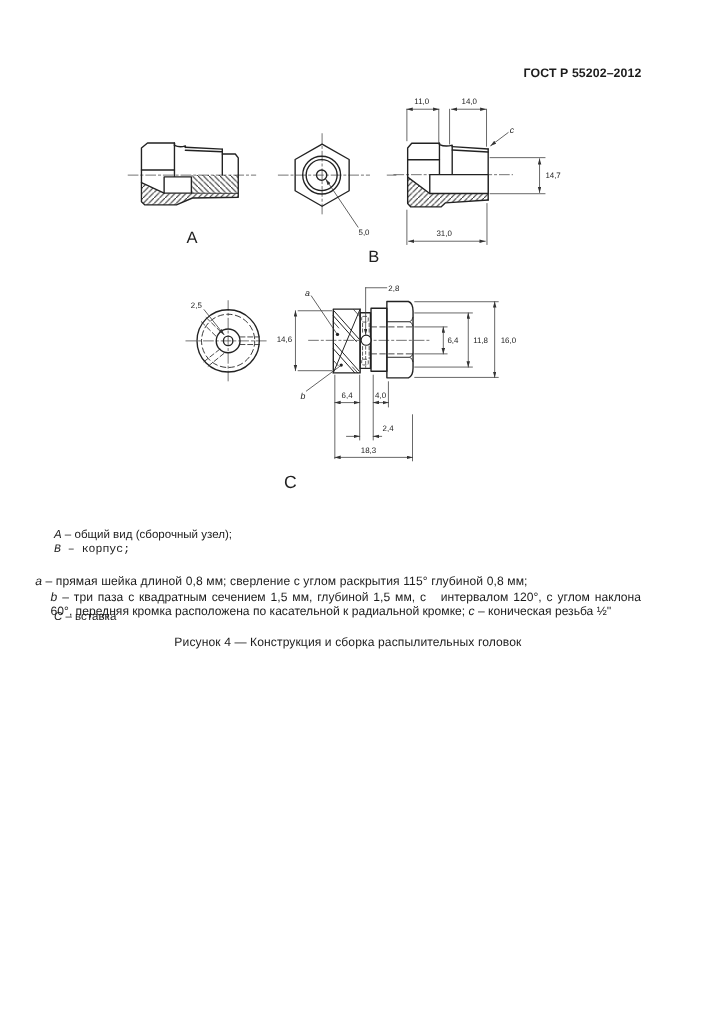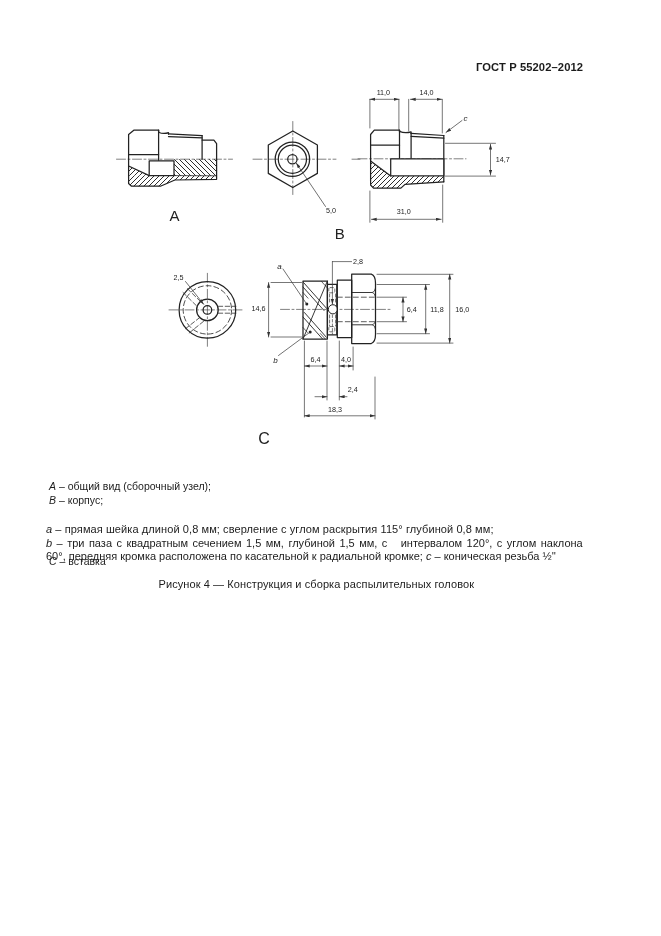--- a/index.html
+++ b/index.html
@@ -281,25 +281,25 @@
       <line x1="377" y1="343.1" x2="453" y2="343.1"></line>
       <line x1="449.7" y1="274.3" x2="449.7" y2="343.1" marker-start="url(#ar)" marker-end="url(#ar)"></line>
     </g>
     <text x="455.2" y="311.5" font-size="7.2" fill="#222" stroke="none">16,0</text>
 
     <text x="264" y="444" font-size="16" fill="#222" stroke="none" text-anchor="middle">C</text>
   </svg>
 
   <div class="t" style="left:49px;top:480px;font-size:10.5px;"><i>A</i> – общий вид (сборочный узел);</div>
 
-  <div class="t" style="left:49px;top:493.6px;font-size:10.5px;"><i>B</i> – корпус;</div>
+  <div class="t" style="left:49px;top:493.6px;font-size:10.5px;font-family:Liberation Mono, monospace;"><i>B</i> – корпус;</div>
 
   <div class="t" style="left:49px;top:506.6px;font-size:10.5px;margin-top:48px;"><i>C</i> – вставка</div>
 
-  <div class="t" style="left:46px;top:523.2px;font-size:11px;letter-spacing:0.09px;"><i>a</i> – прямая шейка длиной 0,8 мм; сверление с углом раскрытия 115° глубиной 0,8 мм;</div>
+  <div class="t" style="left:32px;top:523.2px;font-size:11px;letter-spacing:0.09px;"><i>a</i> – прямая шейка длиной 0,8 мм; сверление с углом раскрытия 115° глубиной 0,8 мм;</div>
 
   <div class="t" style="left:46px;top:536.8px;font-size:11px;word-spacing:1.4px;"><i>b</i> – три паза с квадратным сечением 1,5 мм, глубиной 1,5 мм, с&nbsp;&nbsp; интервалом 120°, с углом наклона</div>
 
   <div class="t" style="left:46px;top:550.4px;font-size:11px;">60°, передняя кромка расположена по касательной к радиальной кромке; <i>c</i> – коническая резьба ½''</div>
 
   <div class="t" style="left:158.5px;top:577.6px;font-size:11px;letter-spacing:0.09px;">Рисунок 4 — Конструкция и сборка распылительных головок</div>
 
   <div class="t" style="left:570px;top:867px;font-size:11.5px;">39</div>
 </div>
 

